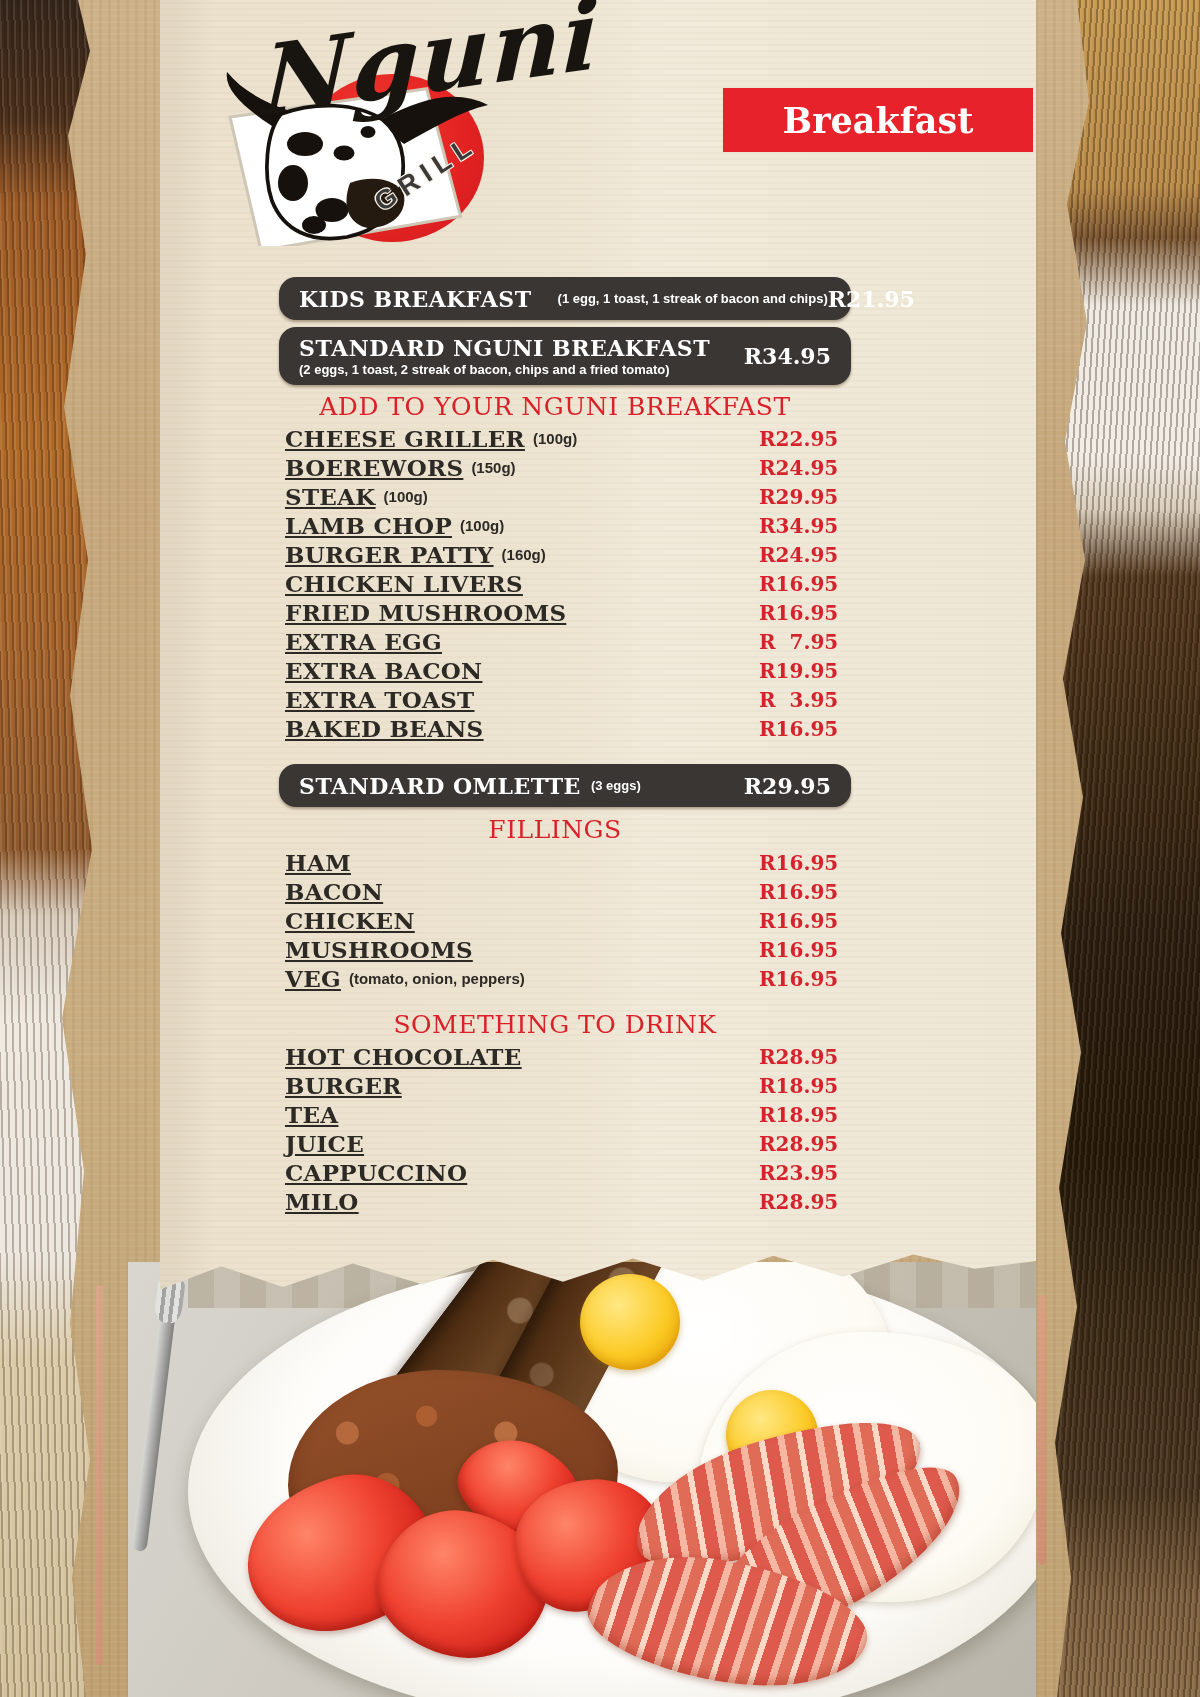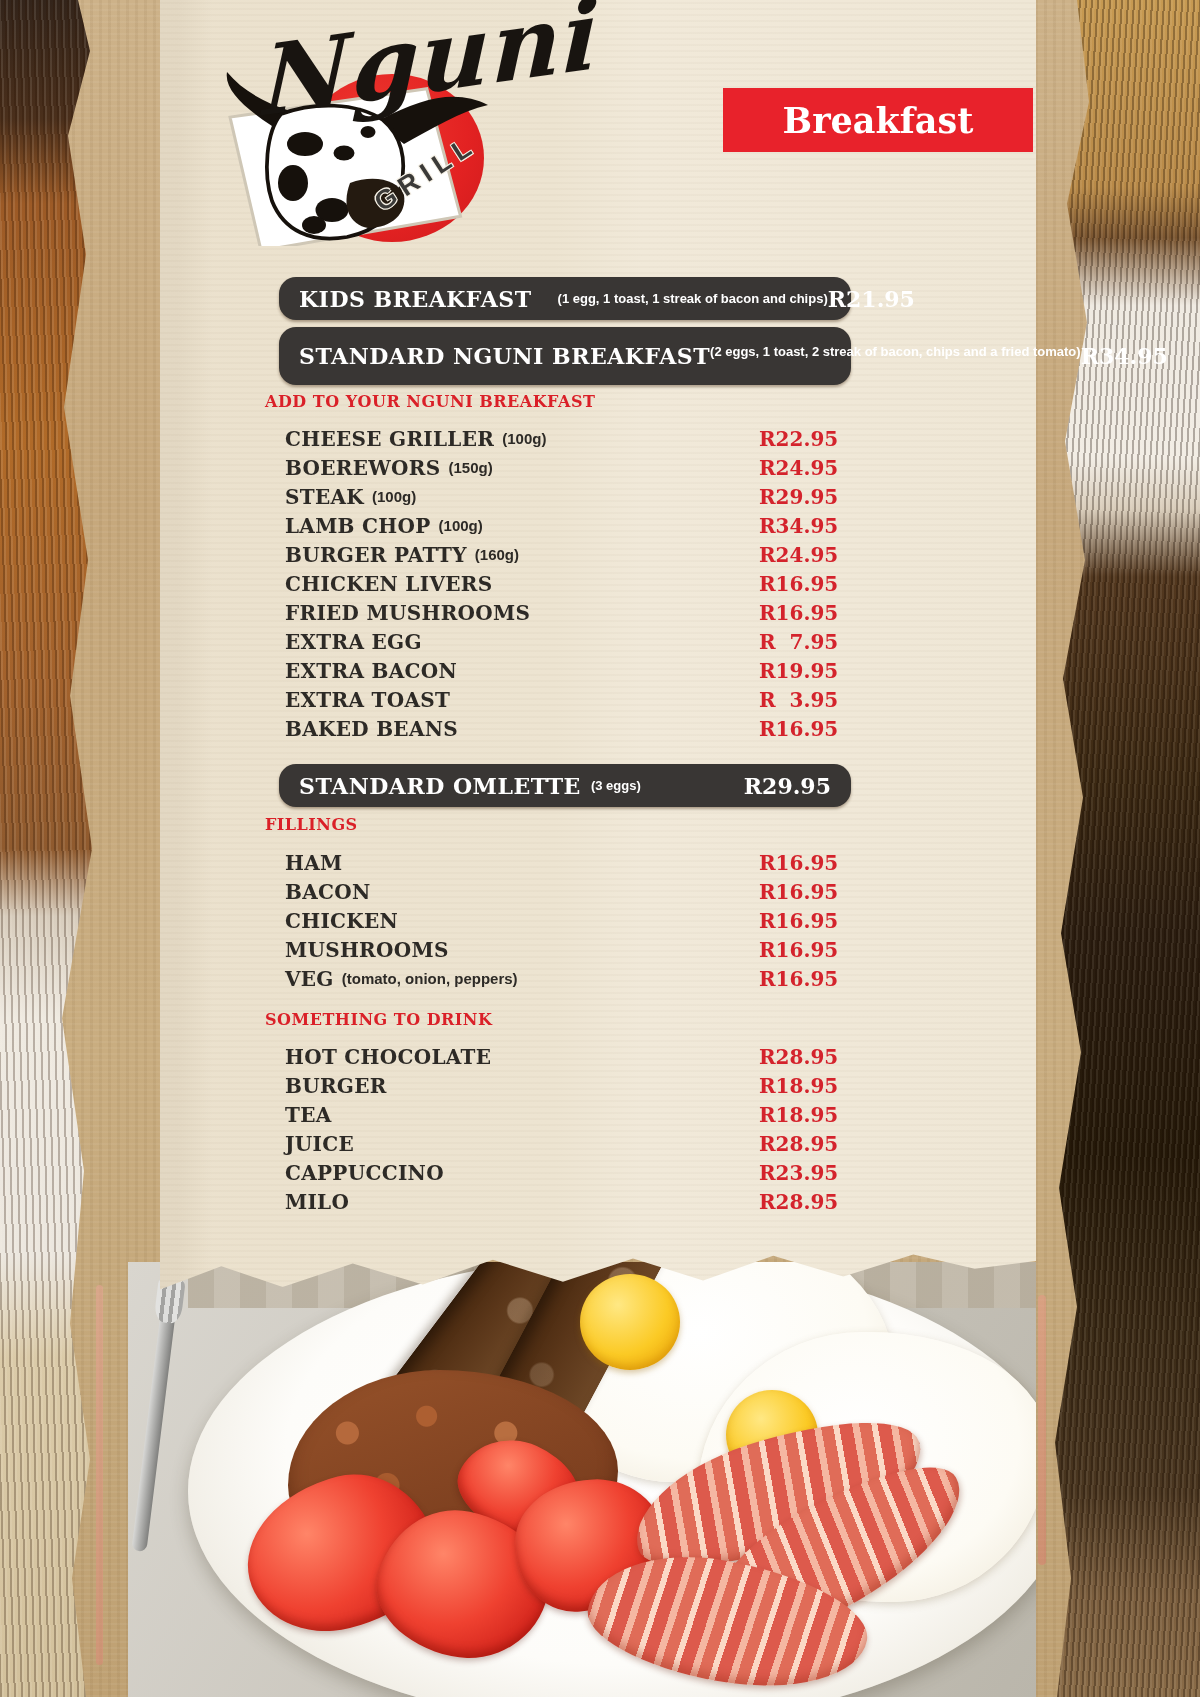--- a/index.html
+++ b/index.html
@@ -123,38 +123,38 @@
     color:#ffffff;font-size:35px;font-weight:bold;font-family:"DejaVu Serif","Liberation Serif",serif;}
   
   .banner{position:absolute;left:265px;width:572px;z-index:4;background:#393634;border-radius:17px;
     color:#fff;display:flex;align-items:center;padding:0 20px;box-sizing:border-box;
     box-shadow:0 2px 3px rgba(70,45,20,.4);margin-left:14px;}
   .banner .b-title{font-size:22px;font-weight:bold;letter-spacing:.5px;white-space:nowrap;}
   .banner .b-note{font-family:"Liberation Sans",sans-serif;font-size:13px;font-weight:bold;margin-left:26px;white-space:nowrap;}
   .banner .b-price{margin-left:auto;font-size:22px;font-weight:bold;white-space:pre;}
   .banner.kids{top:277px;height:43px;}
   .banner.standard{top:327px;height:58px;}
-  .banner.standard .b-left{display:flex;flex-direction:row;justify-content:center;}
+  .banner.standard .b-left{display:flex;flex-direction:column;justify-content:center;}
   .banner.standard .b-note{margin-left:0;margin-top:1px;}
   .banner.omlette{top:764px;height:43px;}
   .banner.omlette .b-note{margin-left:10px;}
   
-  .heading{position:absolute;left:265px;width:580px;z-index:4;
-    color:#da2028;font-size:16px;font-weight:bold;letter-spacing:.5px;
+  .heading{position:absolute;left:265px;width:580px;text-align:center;z-index:4;
+    color:#da2028;font-size:25px;font-weight:normal;letter-spacing:.5px;
     font-family:"DejaVu Serif","Liberation Serif",serif;}
   .heading.h-add{top:392px;}
   .heading.h-fill{top:815px;}
   .heading.h-drink{top:1010px;}
   
   .list{position:absolute;left:285px;width:560px;z-index:4;}
   .list.l-add{top:424px;}
   .list.l-fill{top:848px;}
   .list.l-drink{top:1042px;}
   .row{height:29px;display:flex;align-items:center;}
-  .iname{font-size:20px;font-weight:bold;color:#2d2a26;letter-spacing:.3px;white-space:nowrap;}
+  .iname{font-size:23px;font-weight:bold;color:#2d2a26;letter-spacing:.3px;white-space:nowrap;text-decoration:underline;}
   .idetail{font-family:"Liberation Sans",sans-serif;font-size:15px;font-weight:bold;color:#2d2a26;margin-left:8px;white-space:nowrap;}
   .iprice{margin-left:auto;width:86px;text-align:left;font-size:20px;font-weight:bold;color:#d4232c;white-space:pre;}
 </style>
 </head>
 <body>
 
 <div class="page">
 
   <div class="fur fur-left"></div>
   <div class="fur fur-right"></div>

